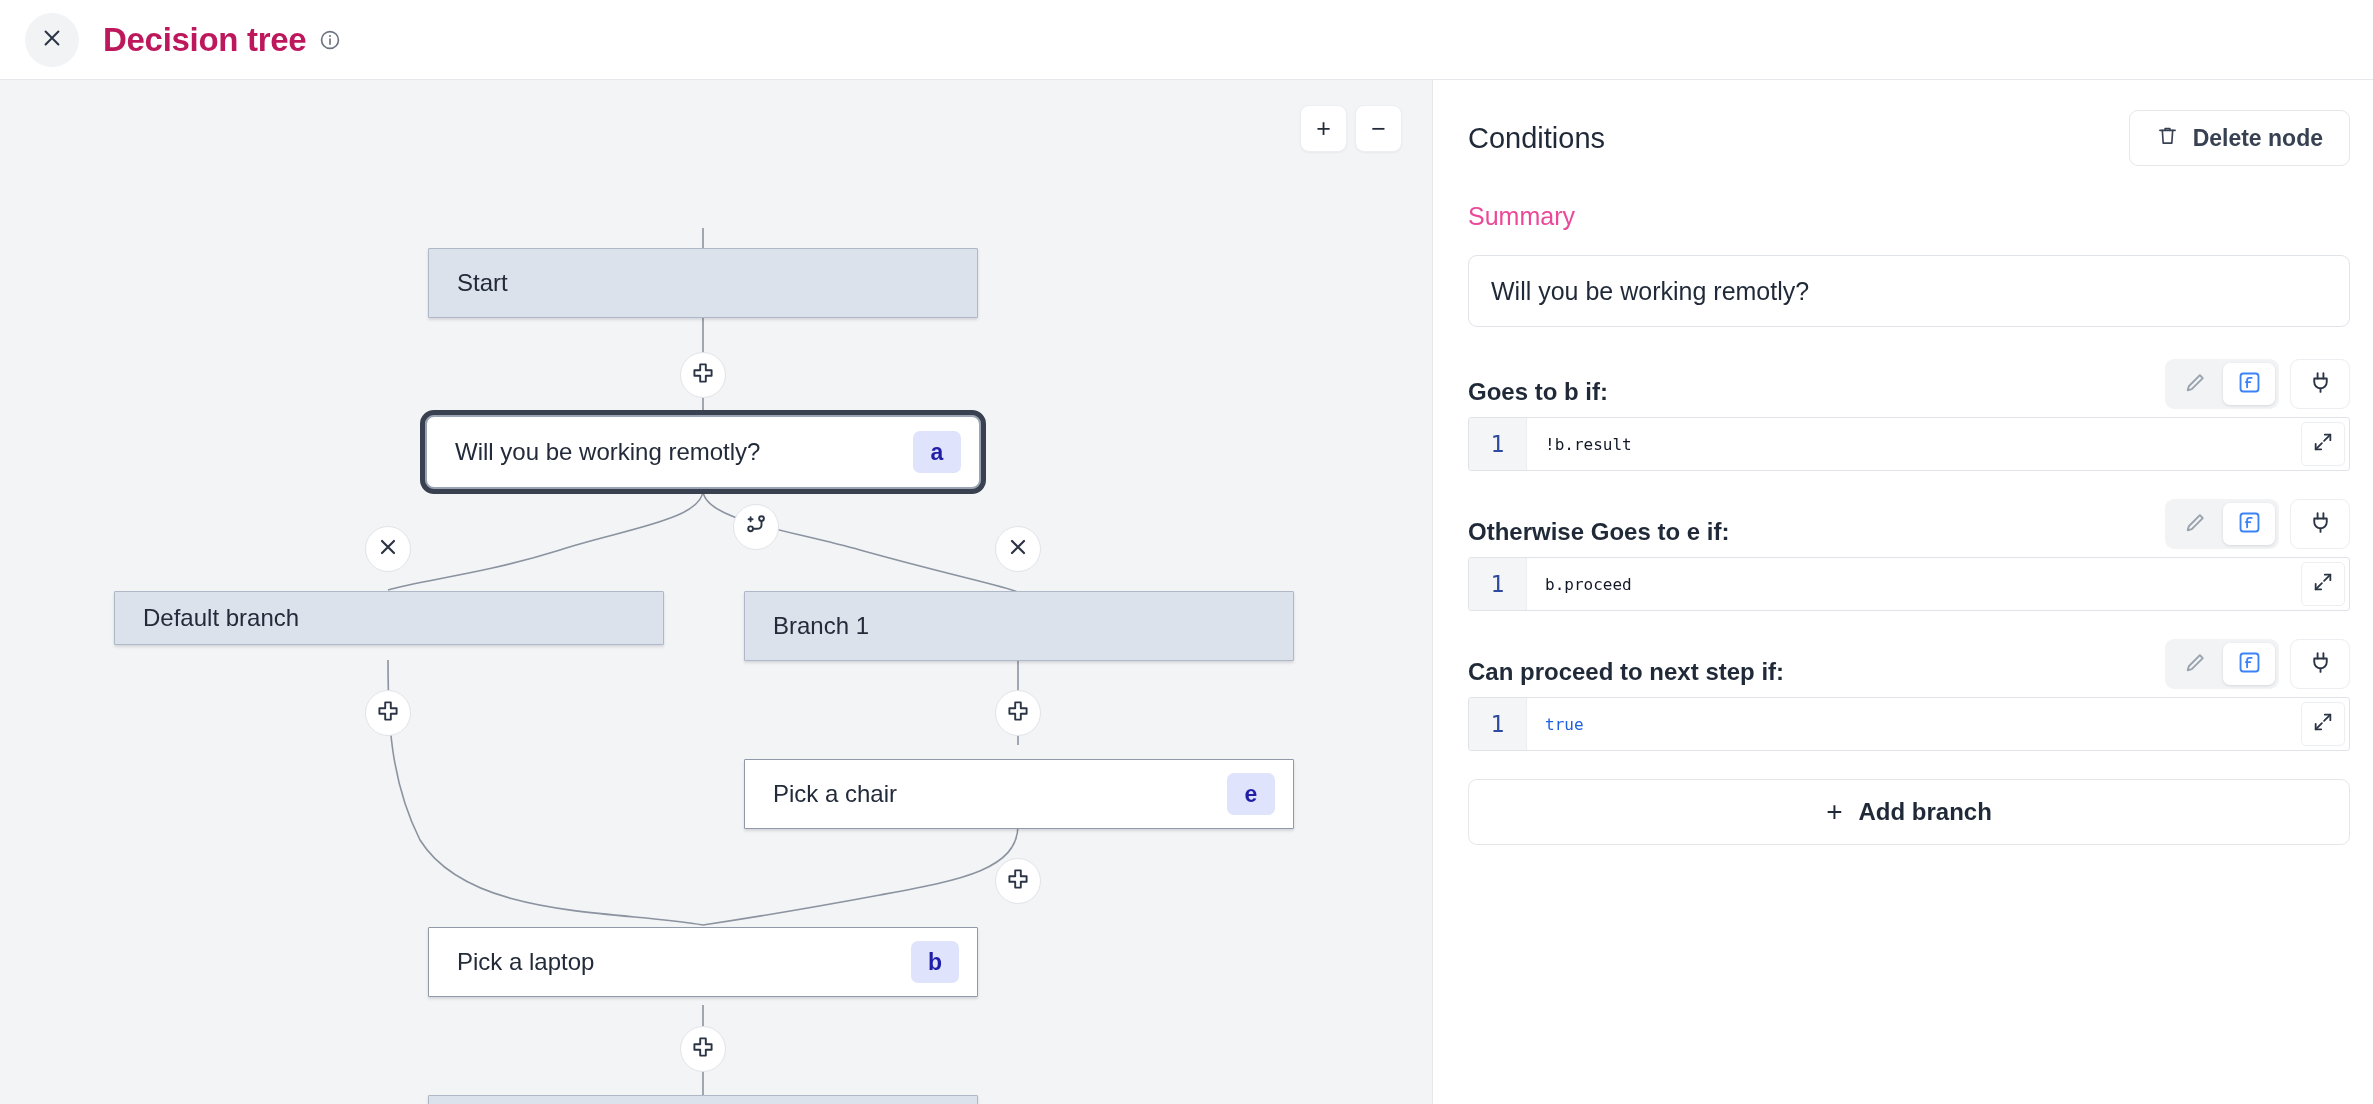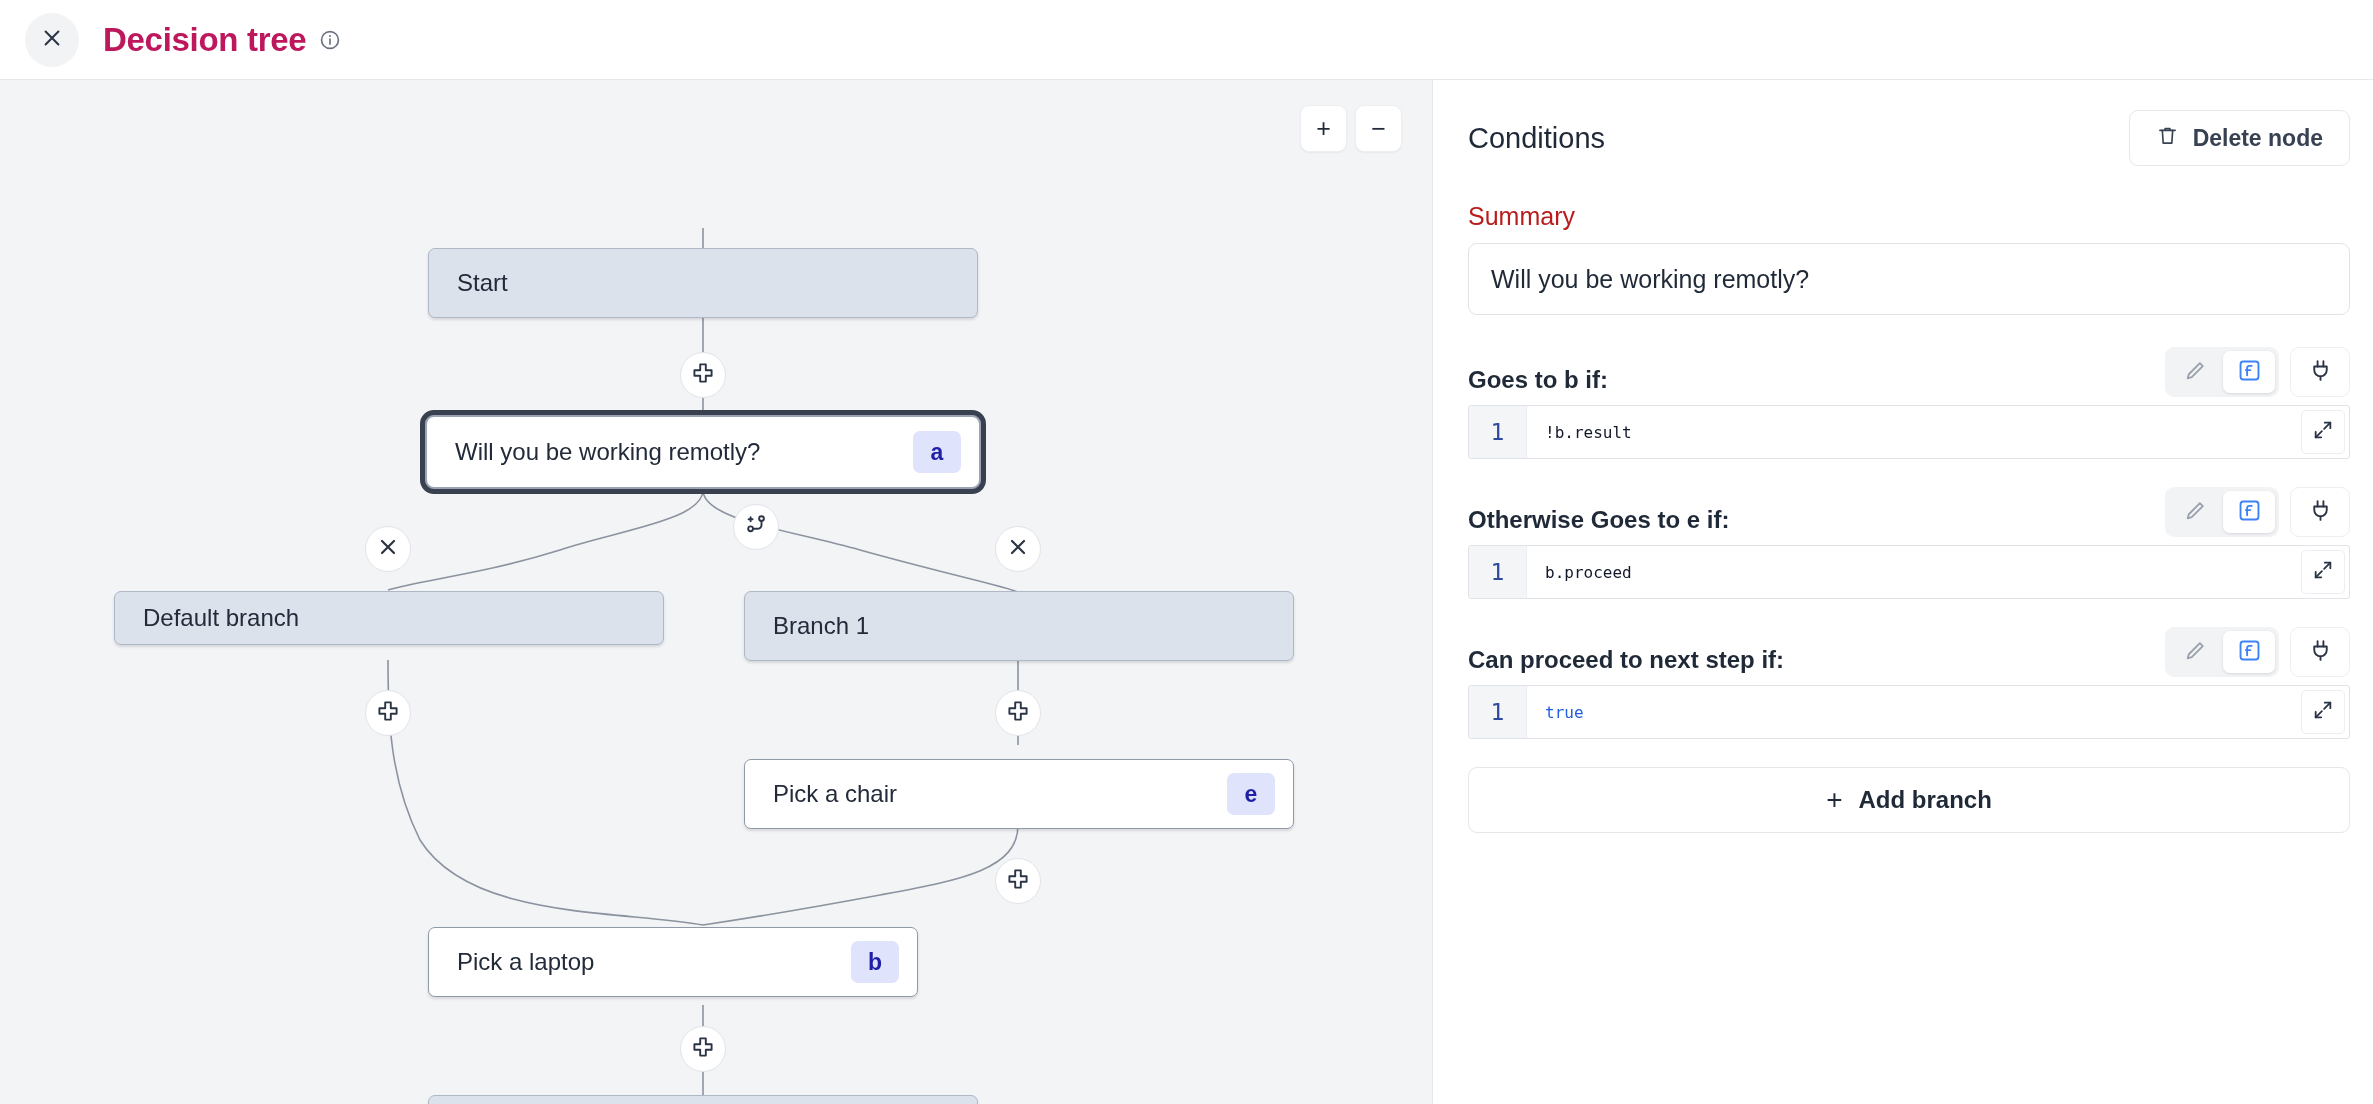--- a/index.html
+++ b/index.html
@@ -56,21 +56,21 @@
     cursor: pointer; font-size: 25px; color: #232b3a;
     line-height: 1; box-shadow: 0 1px 2px rgba(16,24,40,.05);
   }
 
   .edges { position: absolute; left: 0; top: 0; width: 1433px; height: 1024px; pointer-events: none; z-index: 1; }
 
   
   .node {
     position: absolute; z-index: 5;
     display: flex; align-items: center;
-    border-radius: 7px;
+    border-radius: 1px;
     font-size: 24px; color: #232b3a;
     cursor: pointer;
     box-shadow: 0 2px 3px rgba(16,24,40,.13);
   }
   .node .node-label { margin-left: 28px; flex: 1; }
   .node.terminal { background: #dbe2eb; border: 1px solid #aeb8c6; }
   .node.plain    { background: #ffffff; border: 1px solid #8f99a8; }
   .node.selected {
     background: #ffffff;
     border: 2px solid #9aa4b2;
@@ -112,21 +112,21 @@
     display: flex; align-items: center; gap: 14px;
     height: 56px; padding: 0 26px;
     border: 1px solid #e5e7eb; border-radius: 9px;
     background: #ffffff; cursor: pointer;
     font-size: 23px; font-weight: bold; color: #374151;
     font-family: "Liberation Sans", sans-serif;
   }
   .delete-node-btn svg { width: 23px; height: 23px; }
 
   .field-label {
-    font-size: 25px; color: #b91c1c; margin-bottom: 12px;
+    font-size: 25px; color: #ec4899; margin-bottom: 24px;
   }
   .summary-input {
     width: 100%; height: 72px;
     border: 1px solid #e0e3e8; border-radius: 9px;
     background: #ffffff;
     padding: 0 22px;
     font-size: 25px; color: #1f2937;
     font-family: "Liberation Sans", sans-serif;
     margin-bottom: 32px;
   }
@@ -266,21 +266,21 @@
 
   <div class="node terminal" style="left:744px; top:511px; width:550px; height:70px;">
     <span class="node-label">Branch 1</span>
   </div>
 
   <div class="node plain" style="left:744px; top:679px; width:550px; height:70px;">
     <span class="node-label">Pick a chair</span>
     <span class="badge">e</span>
   </div>
 
-  <div class="node plain" style="left:428px; top:847px; width:490px; height:70px;">
+  <div class="node plain" style="left:428px; top:847px; width:550px; height:70px;">
     <span class="node-label">Pick a laptop</span>
     <span class="badge">b</span>
   </div>
 
   <div class="node terminal" style="left:428px; top:1015px; width:550px; height:70px;">
     
   </div>
 
   <div class="handle" style="left:680px; top:272px;">
     <span>

